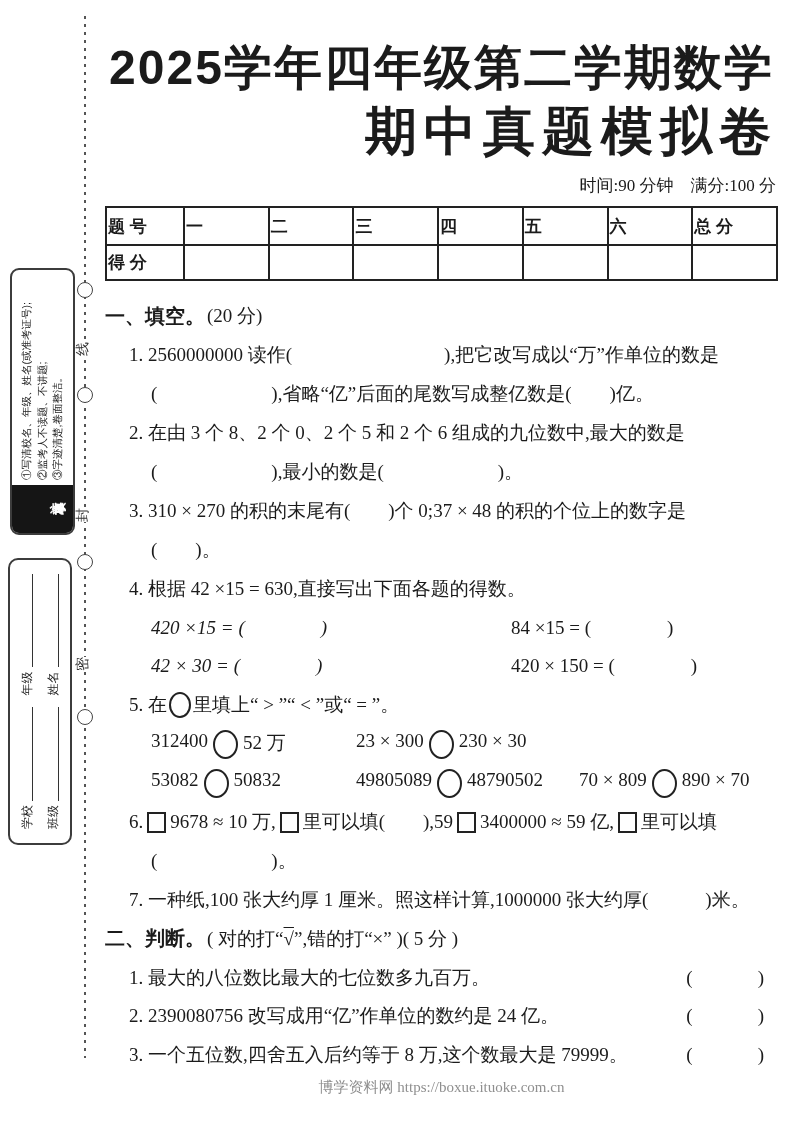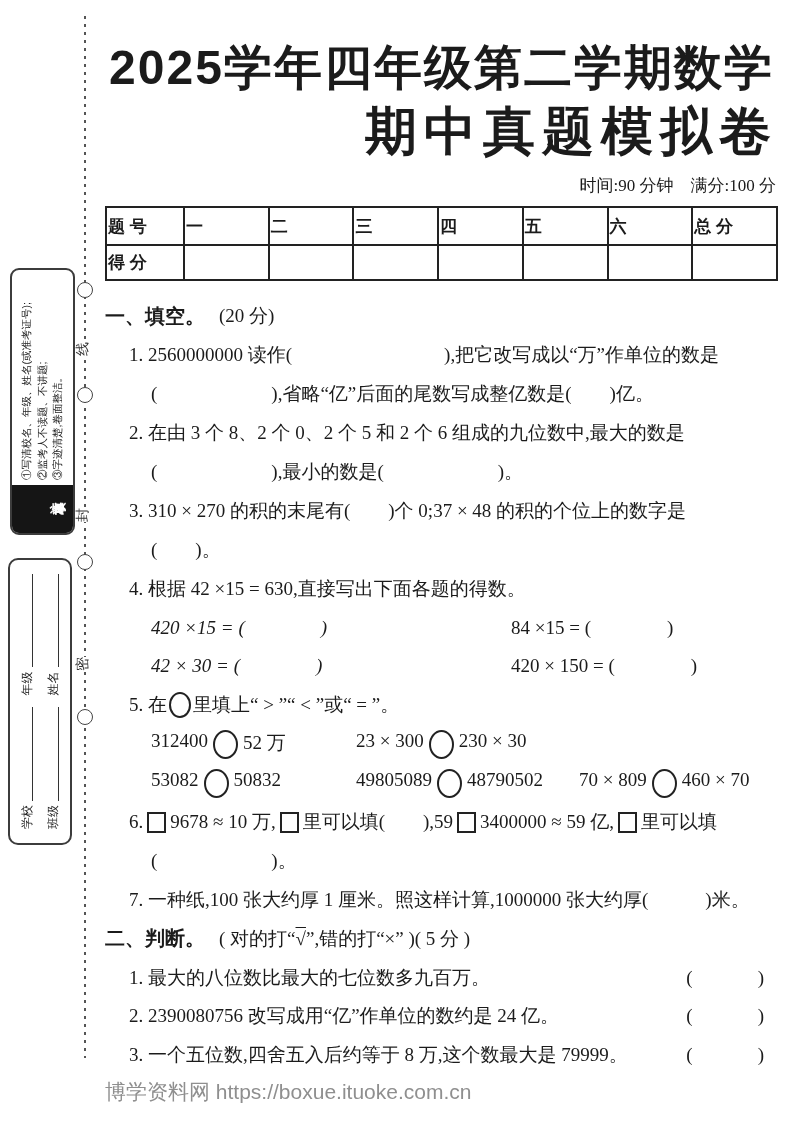--- a/index.html
+++ b/index.html
@@ -48,35 +48,35 @@
 
   table.score{width:673px;border-collapse:collapse;table-layout:fixed;}
   table.score td{border:2px solid #222;font-family:"Liberation Sans",sans-serif;
     font-weight:700;font-size:17px;}
   table.score tr:first-child td{height:34px;}
   table.score tr:last-child td{height:31px;}
 
   .ln{height:38.9px;display:flex;align-items:center;font-size:19px;white-space:nowrap;}
   .sec1{margin-top:16px;}
   .sec-bold{font-family:"Liberation Sans",sans-serif;font-weight:700;font-size:20px;}
-  .sec-rest{font-size:19px;margin-left:14px;}
+  .sec-rest{font-size:19px;margin-left:2px;}
   .q{padding-left:24px;}
   .cont{padding-left:46px;}
   .pair-row span.pcell1{display:inline-block;width:360px;font-style:italic;}
   .cmp{display:flex;align-items:flex-start;flex-shrink:0;}
   .cmp1{width:205px;}.cmp2{width:223px;}
   .circle{display:inline-block;width:25px;height:29px;border:2px solid #222;border-radius:50%;
     margin:0 5px;flex-shrink:0;box-sizing:border-box;}
   .circle.sm{width:22px;height:26px;margin:0 2px;}
   .sq{display:inline-block;width:19px;height:21px;border:2px solid #222;margin:0 4px;
     flex-shrink:0;box-sizing:border-box;}
   .overline{text-decoration:overline;}
   .jparen{margin-left:auto;padding-right:12px;letter-spacing:2px;}
-  .footer{text-align:left;color:#8f8f8f;font-size:21px;margin-top:3px;
-    font-family:Liberation Sans, sans-serif;}
+  .footer{text-align:center;color:#8f8f8f;font-size:15px;margin-top:3px;
+    font-family:Liberation Serif, serif;}
 </style>
 </head>
 <body>
 
 <div class="page">
 
   <div class="seal-line"></div>
   <div class="seal-circle" style="top:282px"></div>
   <div class="seal-circle" style="top:387px"></div>
   <div class="seal-circle" style="top:554px"></div>
@@ -203,21 +203,21 @@
           <span>50832</span>
       </span>
       <span class="cmp cmp2">
         <span>49805089</span>
           <span class="circle"></span>
           <span>48790502</span>
       </span>
       <span class="cmp">
         <span>70 × 809</span>
           <span class="circle"></span>
-          <span>460 × 70</span>
+          <span>890 × 70</span>
       </span>
     </div>
 
     <div class="ln q">
       <span>6. </span>
         <span class="sq"></span>
         <span>9678 ≈ 10 万,</span>
         <span class="sq"></span>
         <span>里可以填(　　),59 </span>
         <span class="sq"></span>

